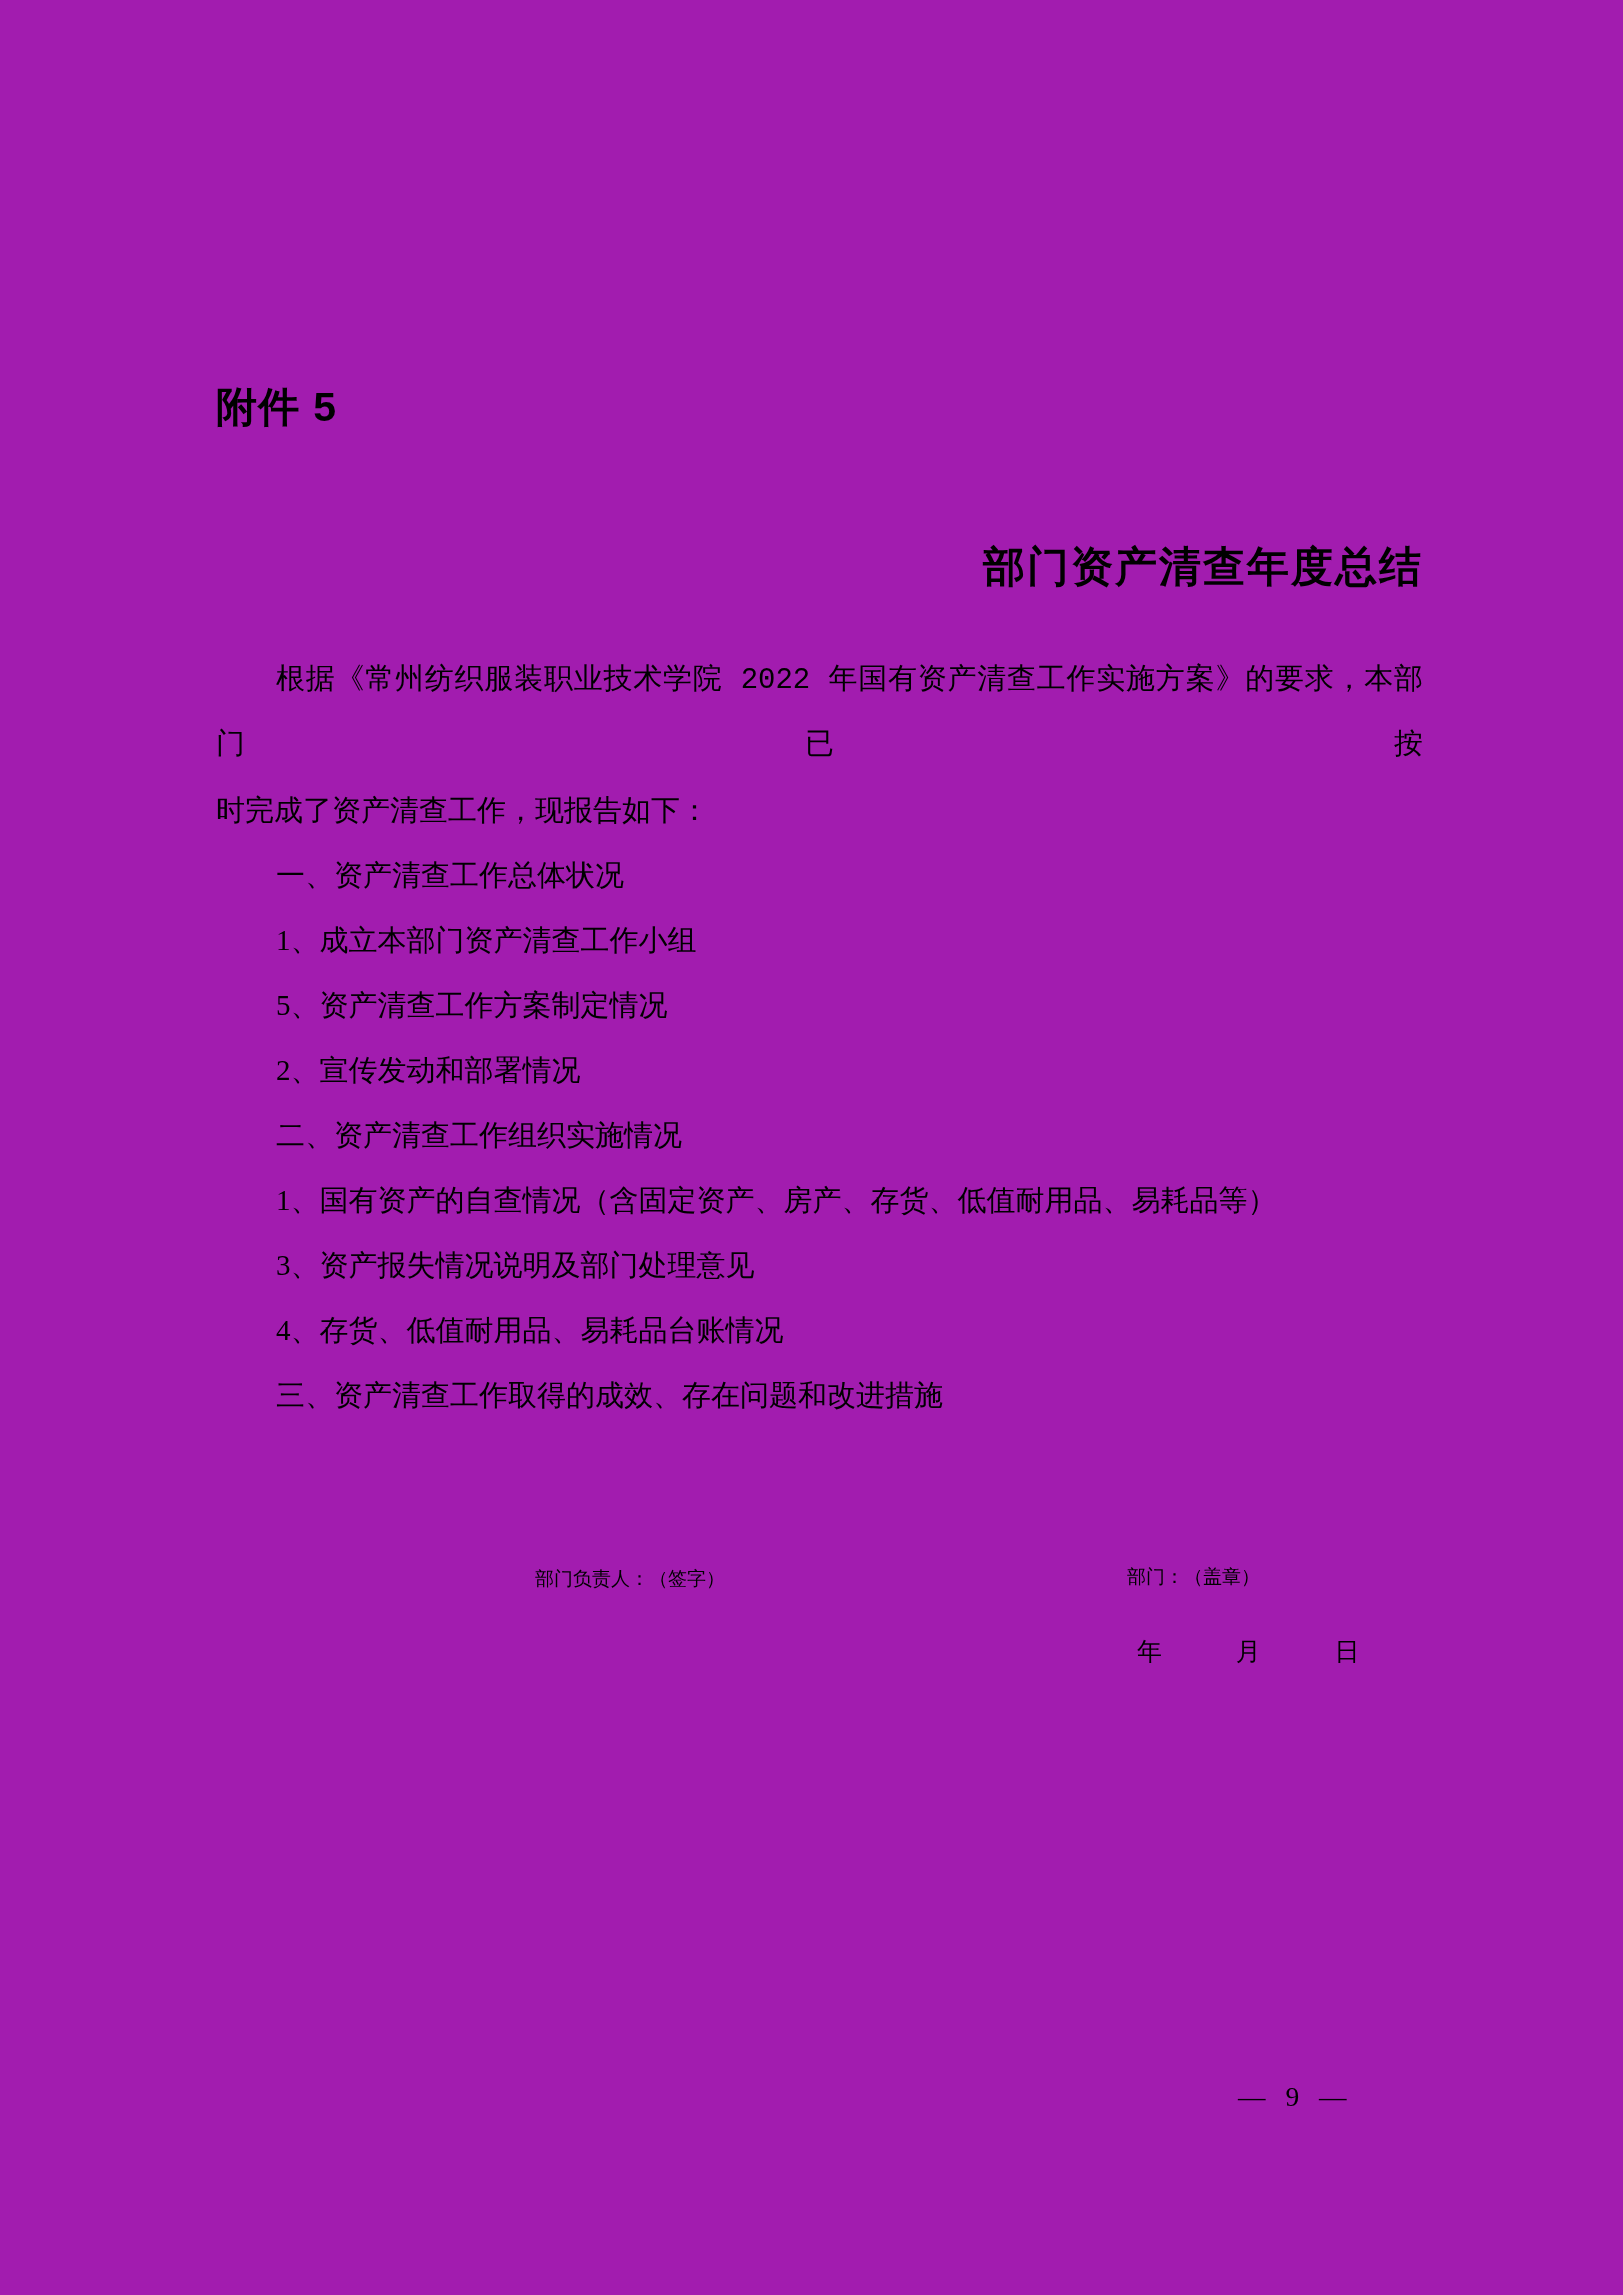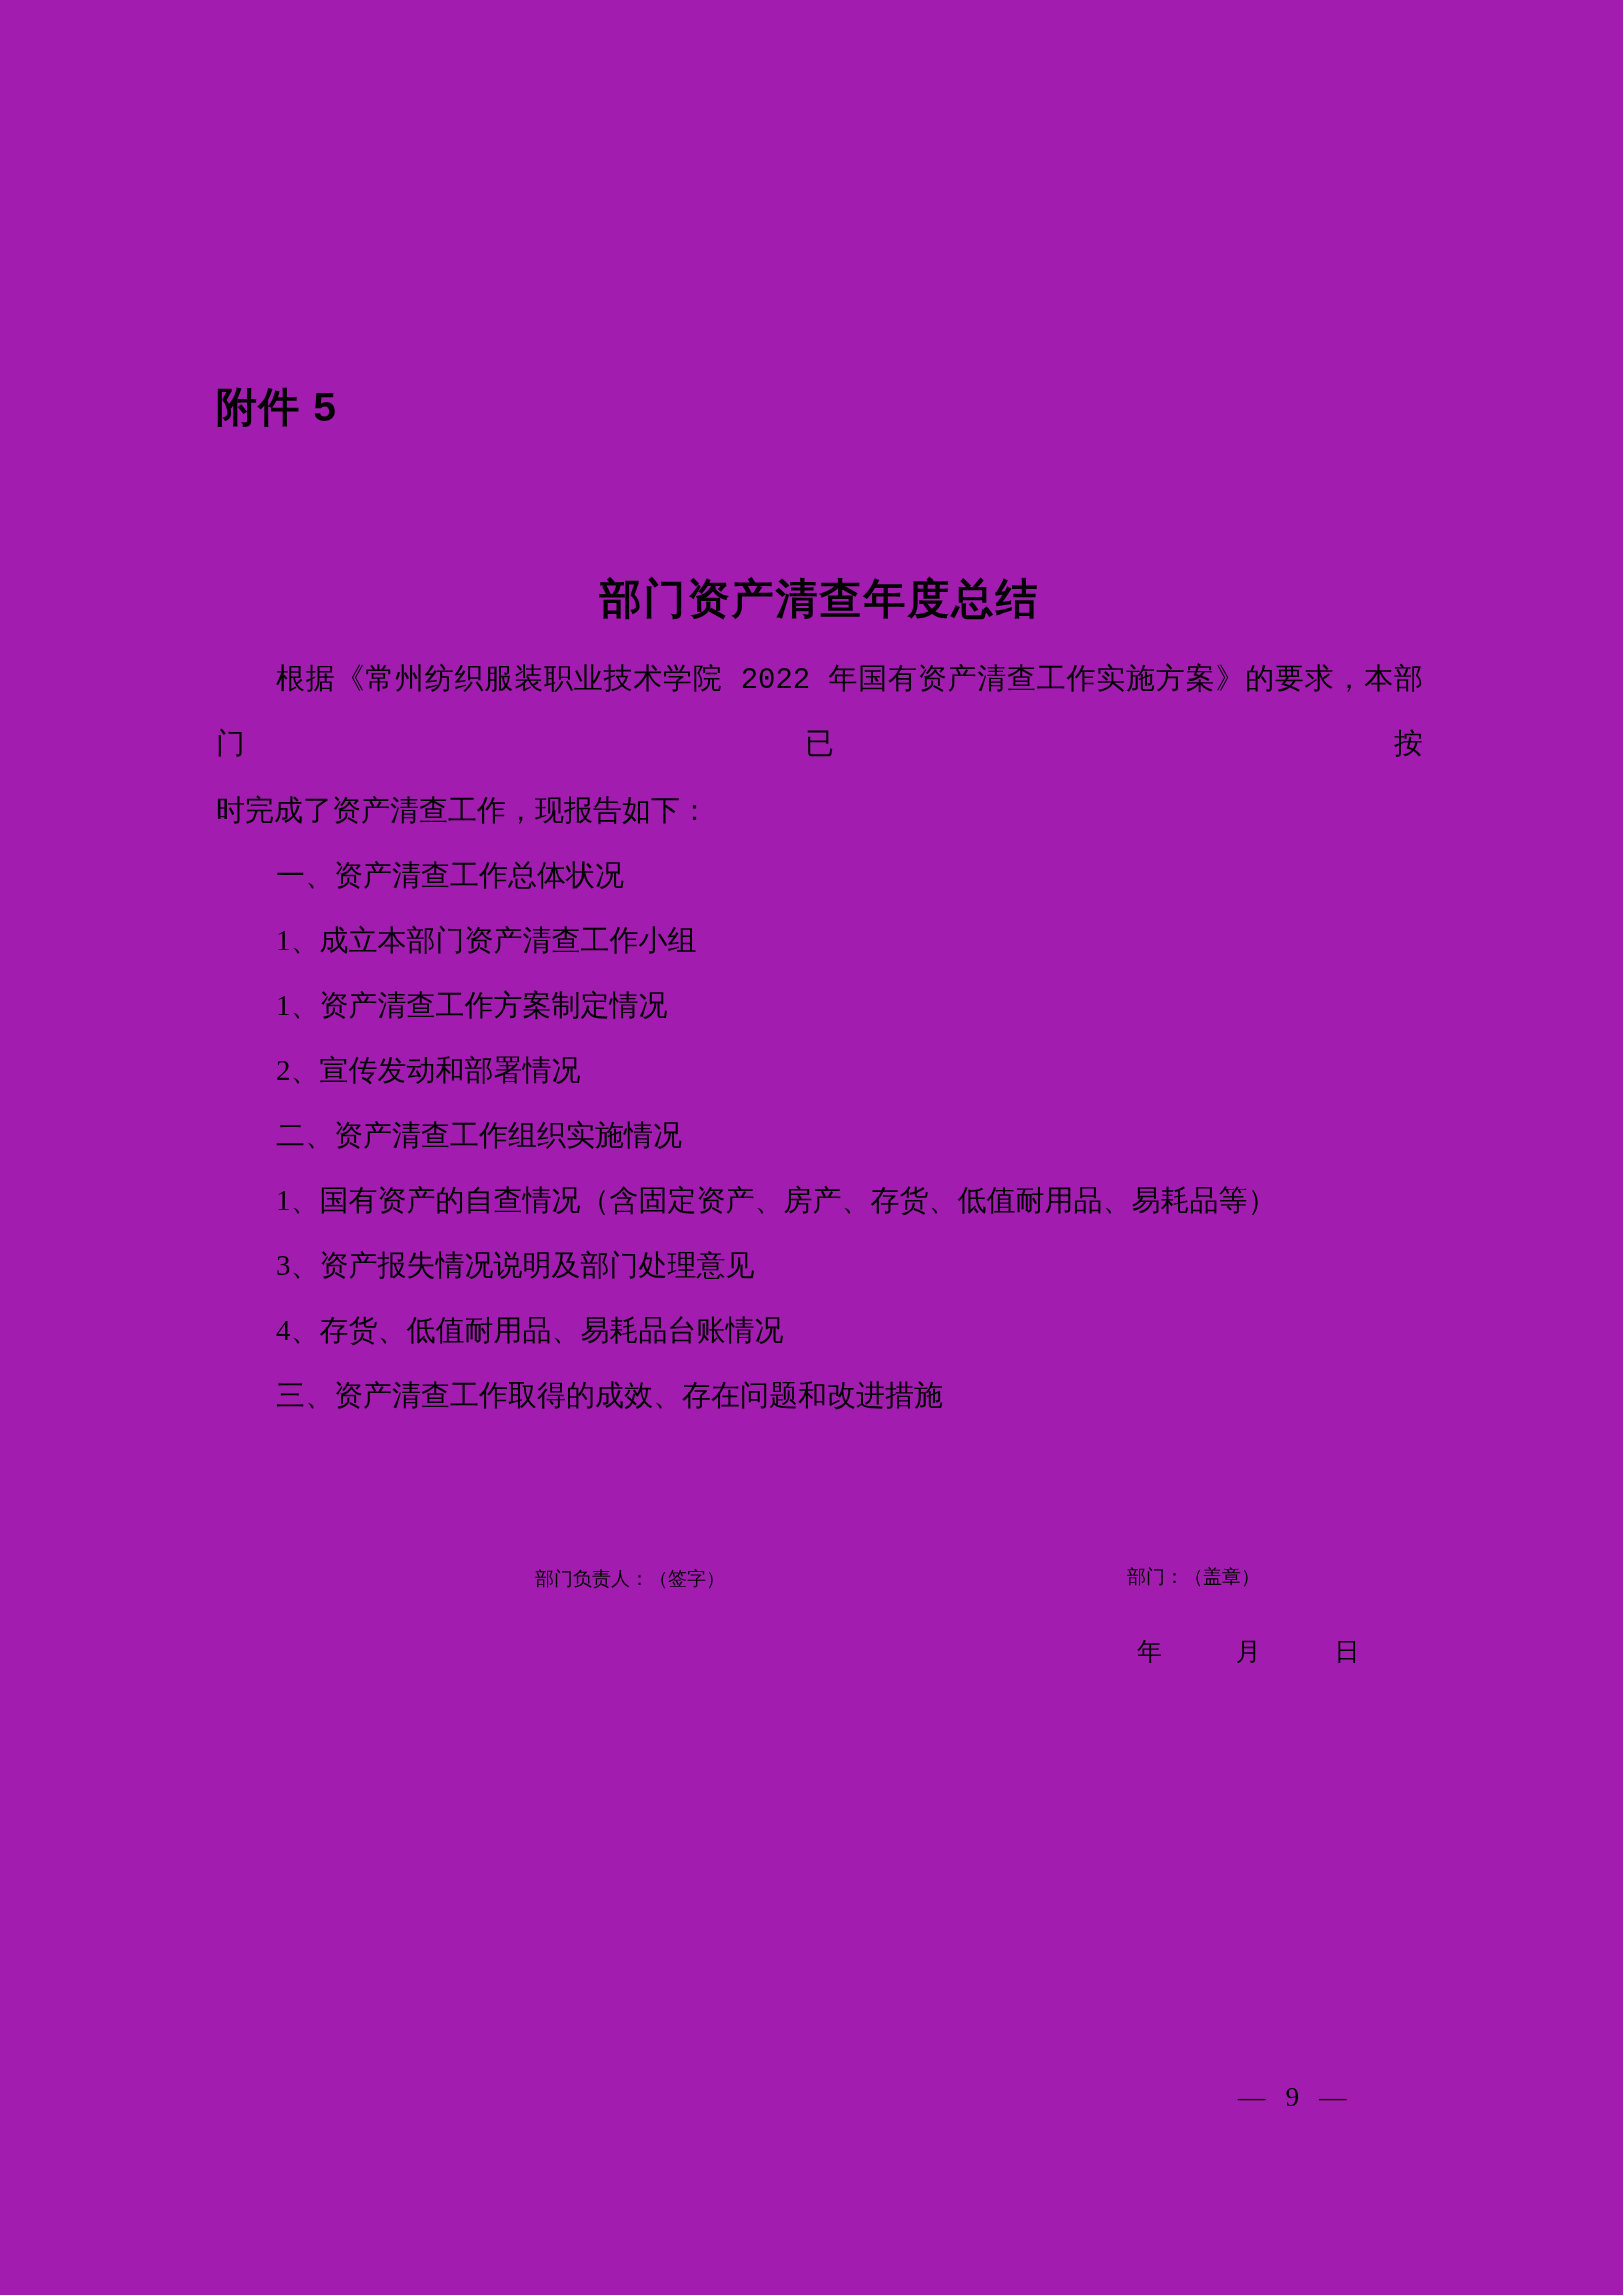--- a/index.html
+++ b/index.html
@@ -22,23 +22,23 @@
     font-family: "Liberation Sans", "DejaVu Sans", sans-serif;
     font-weight: bold;
     font-size: 41px;
     line-height: 1.1;
     letter-spacing: 1.3px;
     color: #000000;
   }
   .doc-title {
     position: absolute;
     left: 216px;
-    top: 575px;
+    top: 543px;
     width: 1207px;
-    text-align: center;
+    text-align: right;
     font-family: "Liberation Serif", "DejaVu Serif", serif;
     font-weight: bold;
     font-size: 42px;
     line-height: 1.15;
     letter-spacing: 2px;
     color: #000000;
   }
   .doc-body {
     position: absolute;
     left: 216px;
@@ -91,21 +91,21 @@
   <div class="attachment-label">附件 5</div>
 
   <div class="doc-title">部门资产清查年度总结</div>
 
   <div class="doc-body">
     <div class="para-line first">根据《常州纺织服装职业技术学院 2022 年国有资产清查工作实施方案》的要求，本部门已按</div>
     <div class="para-line">时完成了资产清查工作，现报告如下：</div>
 
     <div class="list-item">一、资产清查工作总体状况</div>
     <div class="list-item">1、成立本部门资产清查工作小组</div>
-    <div class="list-item">1、资产清查工作方案制定情况</div>
+    <div class="list-item">5、资产清查工作方案制定情况</div>
     <div class="list-item">2、宣传发动和部署情况</div>
     <div class="list-item">二、资产清查工作组织实施情况</div>
     <div class="list-item">1、国有资产的自查情况（含固定资产、房产、存货、低值耐用品、易耗品等）</div>
     <div class="list-item">3、资产报失情况说明及部门处理意见</div>
     <div class="list-item">4、存货、低值耐用品、易耗品台账情况</div>
     <div class="list-item">三、资产清查工作取得的成效、存在问题和改进措施</div>
   </div>
 
   <div class="signature-row">
     <span class="signature-left">部门负责人：（签字）</span>

